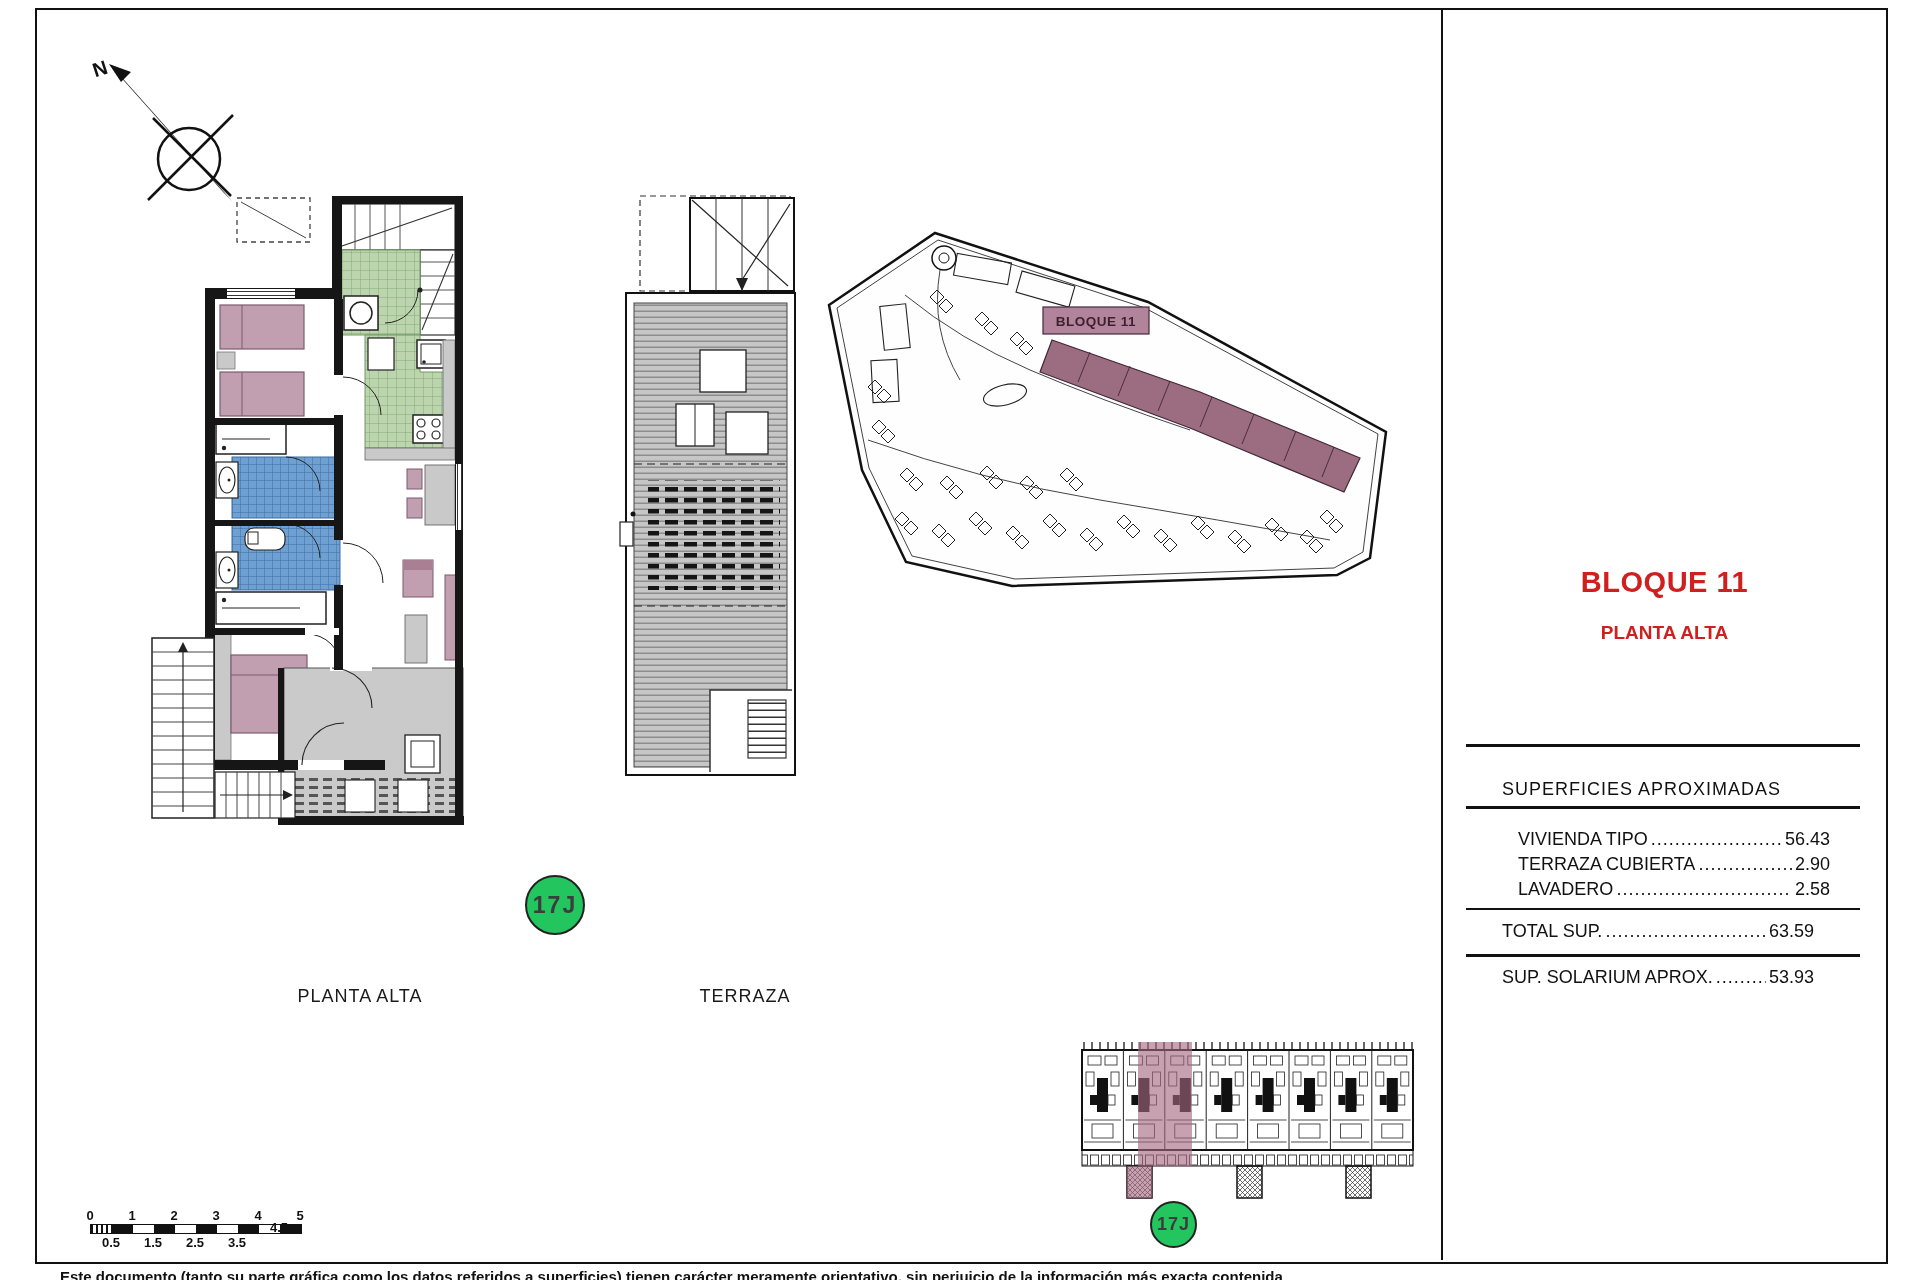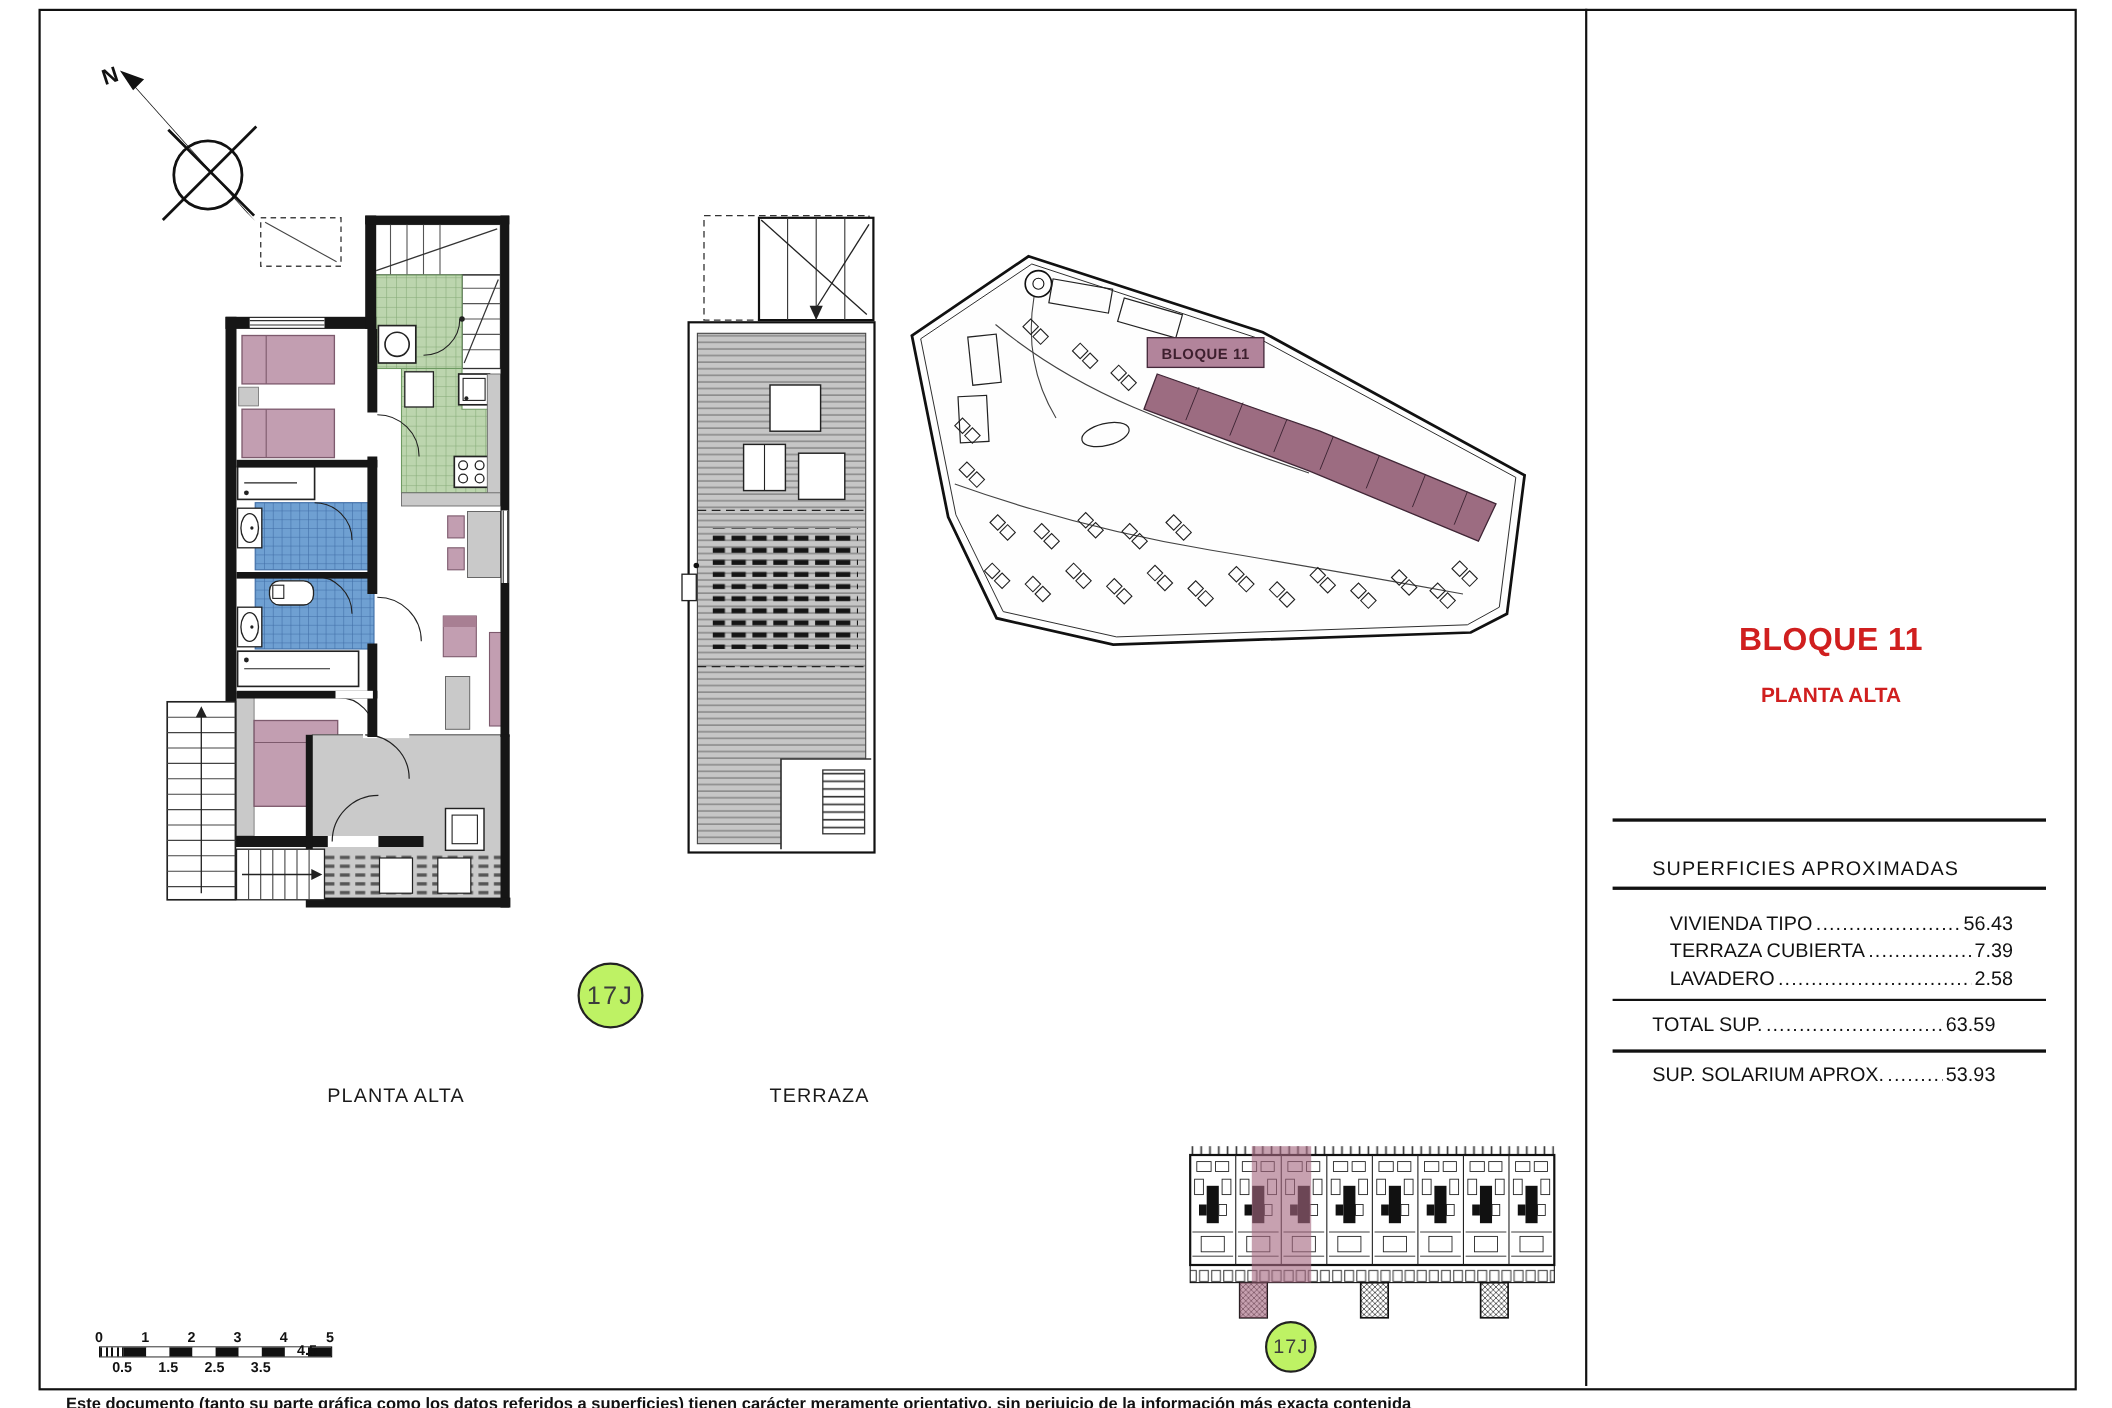--- a/index.html
+++ b/index.html
@@ -2,22 +2,22 @@
 <html><head>
 <meta charset="utf-8">
 <style>
   html,body{margin:0;padding:0;background:#fff;width:1920px;height:1280px;overflow:hidden;
     font-family:"Liberation Sans",sans-serif;}
   .abs{position:absolute;}
   #page{position:relative;width:1920px;height:1280px;background:#fff;color:#111;}
   .border-frame{left:35px;top:8px;width:1849px;height:1252px;border:2px solid #111;}
   .divider{left:1441px;top:8px;width:2px;height:1252px;background:#111;}
   .plan-label{font-size:18px;letter-spacing:1px;color:#1a1a1a;text-align:center;}
-  .badge{border-radius:50%;background:#bef264;border:2.5px solid #222;display:flex;
-    align-items:center;justify-content:center;color:#3c3c3c;}
+  .badge{border-radius:50%;background:#22c55e;border:2.5px solid #222;display:flex;
+    align-items:center;justify-content:center;color:#3c3c3c;font-weight:bold;}
   .badge.big{left:525px;top:875px;width:56px;height:56px;font-size:23px;letter-spacing:2px;}
   .badge.small{left:1150px;top:1201px;width:43px;height:43px;font-size:18px;letter-spacing:1px;}
   .red{color:#d01f1f;font-weight:bold;text-align:center;}
   .panel-title{left:1441px;top:566px;width:447px;font-size:29px;letter-spacing:.5px;}
   .panel-sub1{left:1441px;top:622px;width:447px;font-size:19px;}
   .panel-sub2{left:1441px;top:646px;width:447px;font-size:19px;}
   .tline{left:1466px;width:394px;background:#111;}
   .tbl-header{left:1502px;top:779px;font-size:18px;letter-spacing:1px;color:#111;}
   .trow{left:1502px;width:312px;display:flex;align-items:baseline;font-size:18px;color:#111;}
   .trow .dots{flex:1;overflow:hidden;white-space:nowrap;letter-spacing:1px;margin:0 3px;}
@@ -341,21 +341,21 @@
 
   <div class="abs rows-stack">
     <div class="trow">
       <span>VIVIENDA TIPO</span>
       <span class="dots">.........................</span>
       <span class="val">56.43</span>
     </div>
     <div class="trow">
       <span>TERRAZA CUBIERTA</span>
       <span class="dots">..................</span>
-      <span class="val">7.39</span>
+      <span class="val">2.90</span>
     </div>
     <div class="trow">
       <span>LAVADERO</span>
       <span class="dots">..................................</span>
       <span class="val">2.58</span>
     </div>
   </div>
 
   <div class="abs tline" style="top:908px;height:2px;"></div>
   <div class="abs trow" style="top:921px;justify-content:flex-end;">

